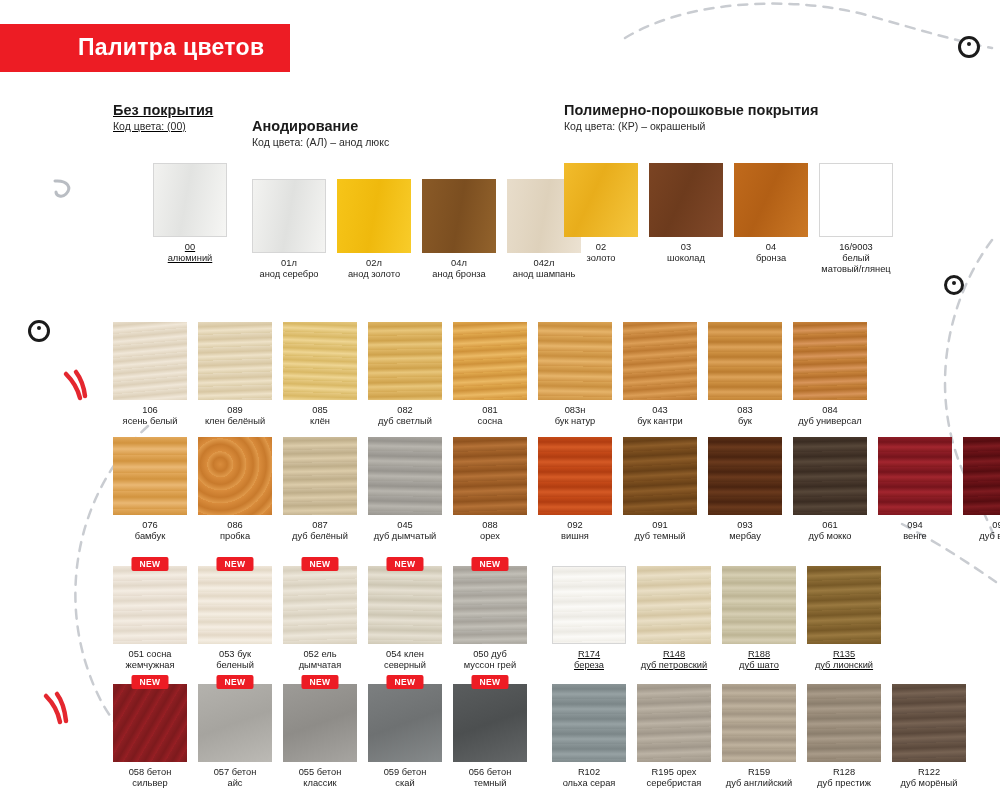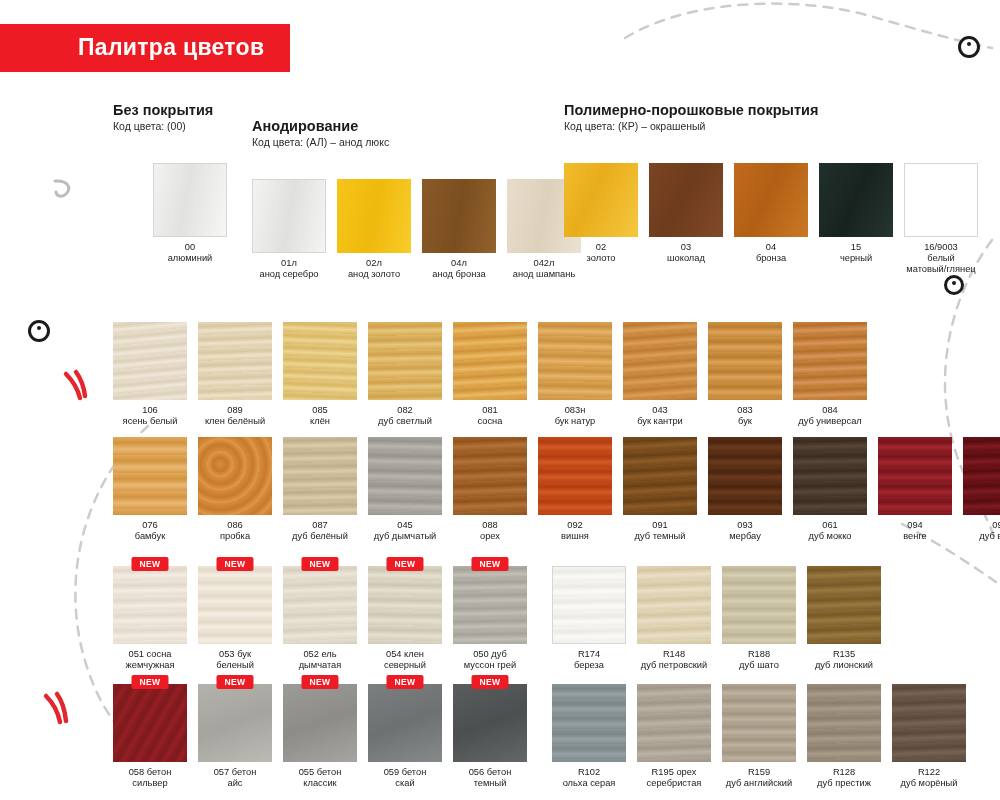--- a/index.html
+++ b/index.html
@@ -138,21 +138,21 @@
   <svg class="deco" style="left:40px;top:690px;width:30px;height:40px;">
     <path class="red-tick" d="M6,6 C14,14 18,22 20,32"></path>
     <path class="red-tick" d="M17,4 C23,12 25,22 26,31"></path>
   </svg>
   <svg class="deco" style="left:900px;top:520px;width:100px;height:70px;">
     <path class="dash-curve" d="M2,4 C40,24 70,44 96,62"></path>
   </svg>
 
   <div class="title-banner">Палитра цветов</div>
 
-  <div class="group" style="left:113px;top:102px;">
+  <div class="group" style="left:113px;top:102px;text-decoration:underline;">
     <div class="sec-title">Без покрытия</div>
     <div class="sec-sub">Код цвета: (00)</div>
     <div class="row" style="margin-top:31px;margin-left:40px;">
       <div class="sw">
         <span class="chip bordered" style="background:linear-gradient(100deg,#f2f2f0 0%,#e2e3e1 45%,#f6f6f4 100%);"></span>
         <div class="cap"><span>00</span><br><span>алюминий</span></div>
       </div>
     </div>
   </div>
 
@@ -189,24 +189,20 @@
       </div>
       <div class="sw">
         <span class="chip" style="background:linear-gradient(115deg,#7b4423 0%,#6d3b1d 45%,#81492a 100%);"></span>
         <div class="cap"><span>03</span><br><span>шоколад</span></div>
       </div>
       <div class="sw">
         <span class="chip" style="background:linear-gradient(115deg,#c06a1c 0%,#b25f15 45%,#cb7825 100%);"></span>
         <div class="cap"><span>04</span><br><span>бронза</span></div>
       </div>
       <div class="sw">
-        <span class="chip" style="background:linear-gradient(115deg,#20302c 0%,#18231f 50%,#253530 100%);"></span>
-        <div class="cap"><span>15</span><br><span>черный</span></div>
-      </div>
-      <div class="sw">
         <span class="chip bordered" style="background:#ffffff;"></span>
         <div class="cap"><span>16/9003</span><br><span>белый
 матовый/глянец</span></div>
       </div>
     </div>
   </div>
 
 
   <div class="group" style="left:113px;top:322px;">
     <div class="row">
@@ -351,21 +347,21 @@
         <div class="cap"><span>059 бетон</span><br><span>скай</span></div>
       </div>
       <div class="sw tall">
         <span class="badge-new">NEW</span>
         <span class="chip" style="background:linear-gradient(160deg,#5a5d5e 0%,#4c4f50 50%,#646768 100%);"></span>
         <div class="cap"><span>056 бетон</span><br><span>темный</span></div>
       </div>
     </div>
   </div>
 
-  <div class="group" style="left:552px;top:566px;">
+  <div class="group" style="left:552px;top:566px;text-decoration:underline;">
     <div class="row">
       <div class="sw tall">
           <span class="chip bordered" style="background:repeating-linear-gradient(179deg,#f7f5f1 0px,#eceae4 5px,#fbfaf7 10px,#f1efe9 15px);"></span>
           <div class="cap"><span>R174</span><br><span>береза</span></div>
         </div>
       <div class="sw tall">
           <span class="chip" style="background:repeating-linear-gradient(178deg,#e3d7ba 0px,#d5c6a3 5px,#eadfc6 10px,#dbcfb0 15px);"></span>
           <div class="cap"><span>R148</span><br><span>дуб петровский</span></div>
         </div>
       <div class="sw tall">

